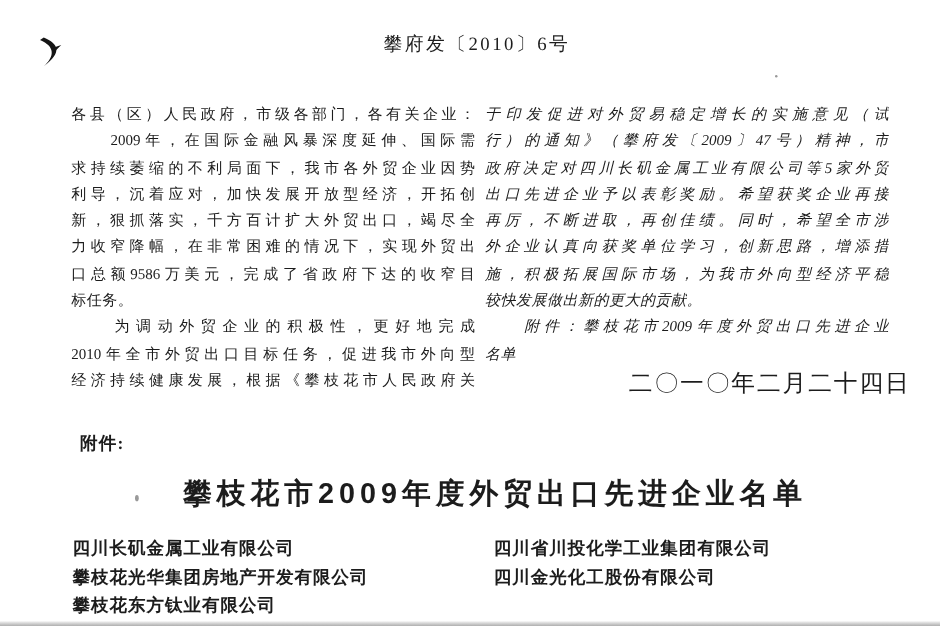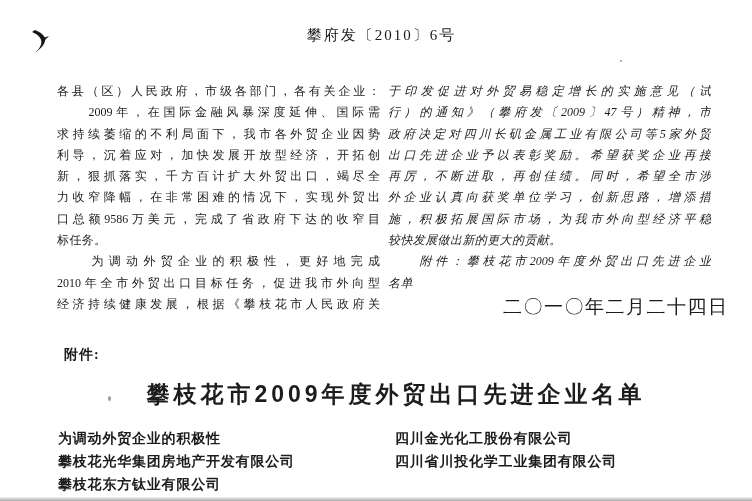--- a/index.html
+++ b/index.html
@@ -98,27 +98,27 @@
       <div class="line">名单</div>
     </div>
 
   <div class="date-line">二〇一〇年二月二十四日</div>
 
   <div class="attachment-label">附件:</div>
 
   <div class="attachment-title">攀枝花市2009年度外贸出口先进企业名单</div>
 
   <div class="companies companies-left">
-      <div class="company">为调动外贸企业的积极性</div>
+      <div class="company">四川长矶金属工业有限公司</div>
       <div class="company">攀枝花光华集团房地产开发有限公司</div>
       <div class="company">攀枝花东方钛业有限公司</div>
     </div>
 
   <div class="companies companies-right">
+      <div class="company">四川省川投化学工业集团有限公司</div>
       <div class="company">四川金光化工股份有限公司</div>
-      <div class="company">四川省川投化学工业集团有限公司</div>
     </div>
 
   <div class="speck" style="left:108px; top:396px; width:3px; height:5px;"></div>
   <div class="speck" style="left:620px; top:60px; width:2px; height:2px;"></div>
 
   <div class="scan-bottom-bar"></div>
 </div>
 
 </body></html>

